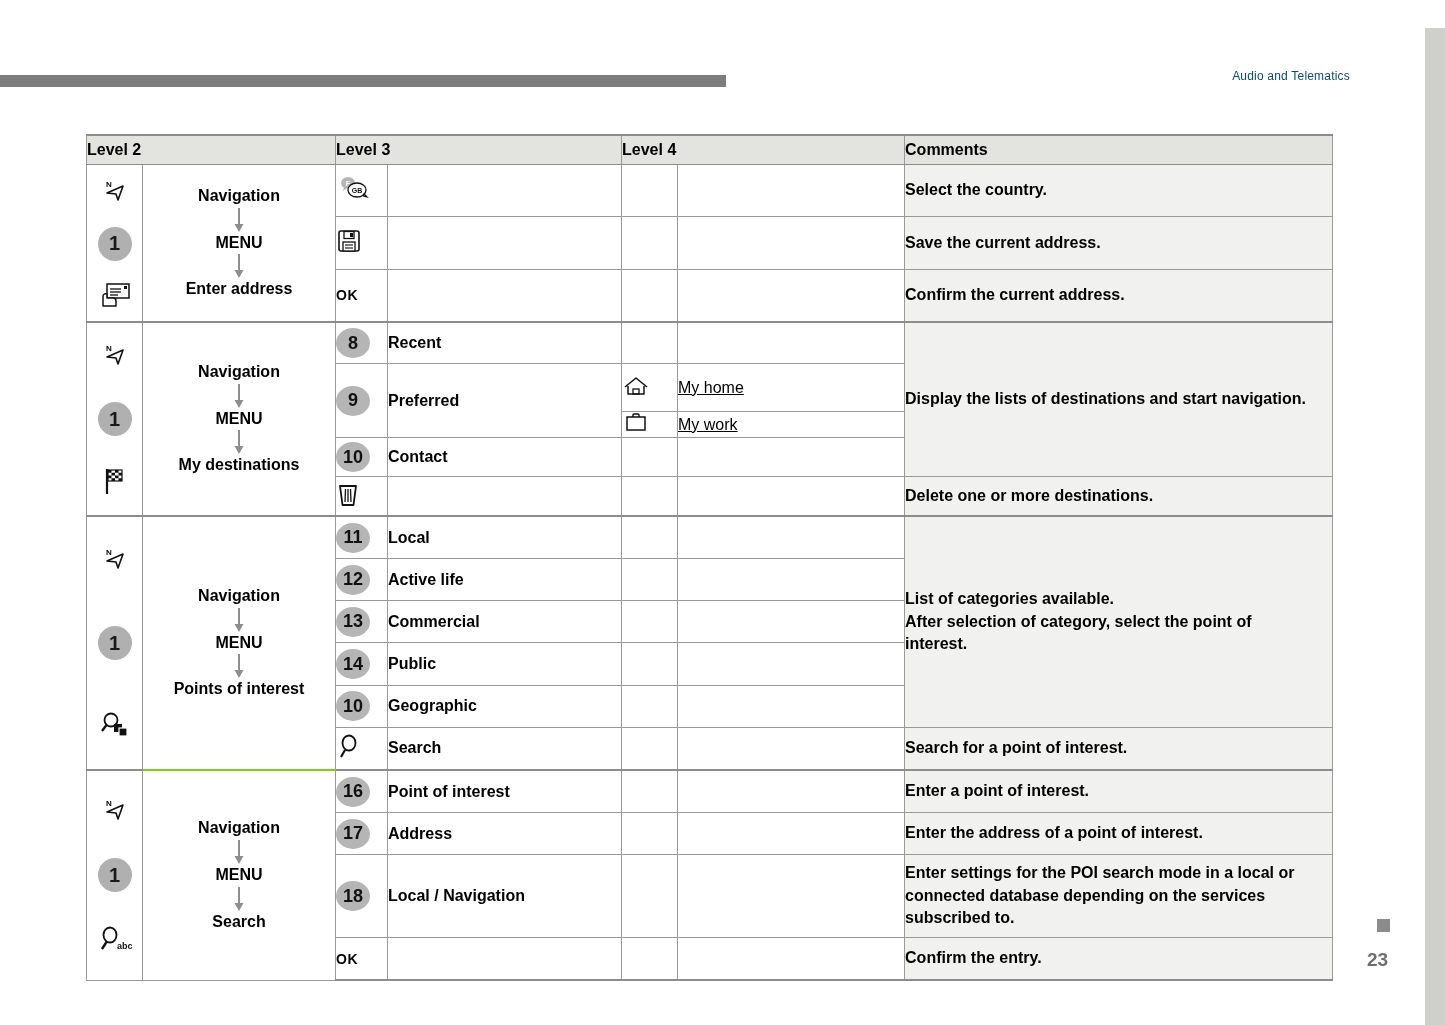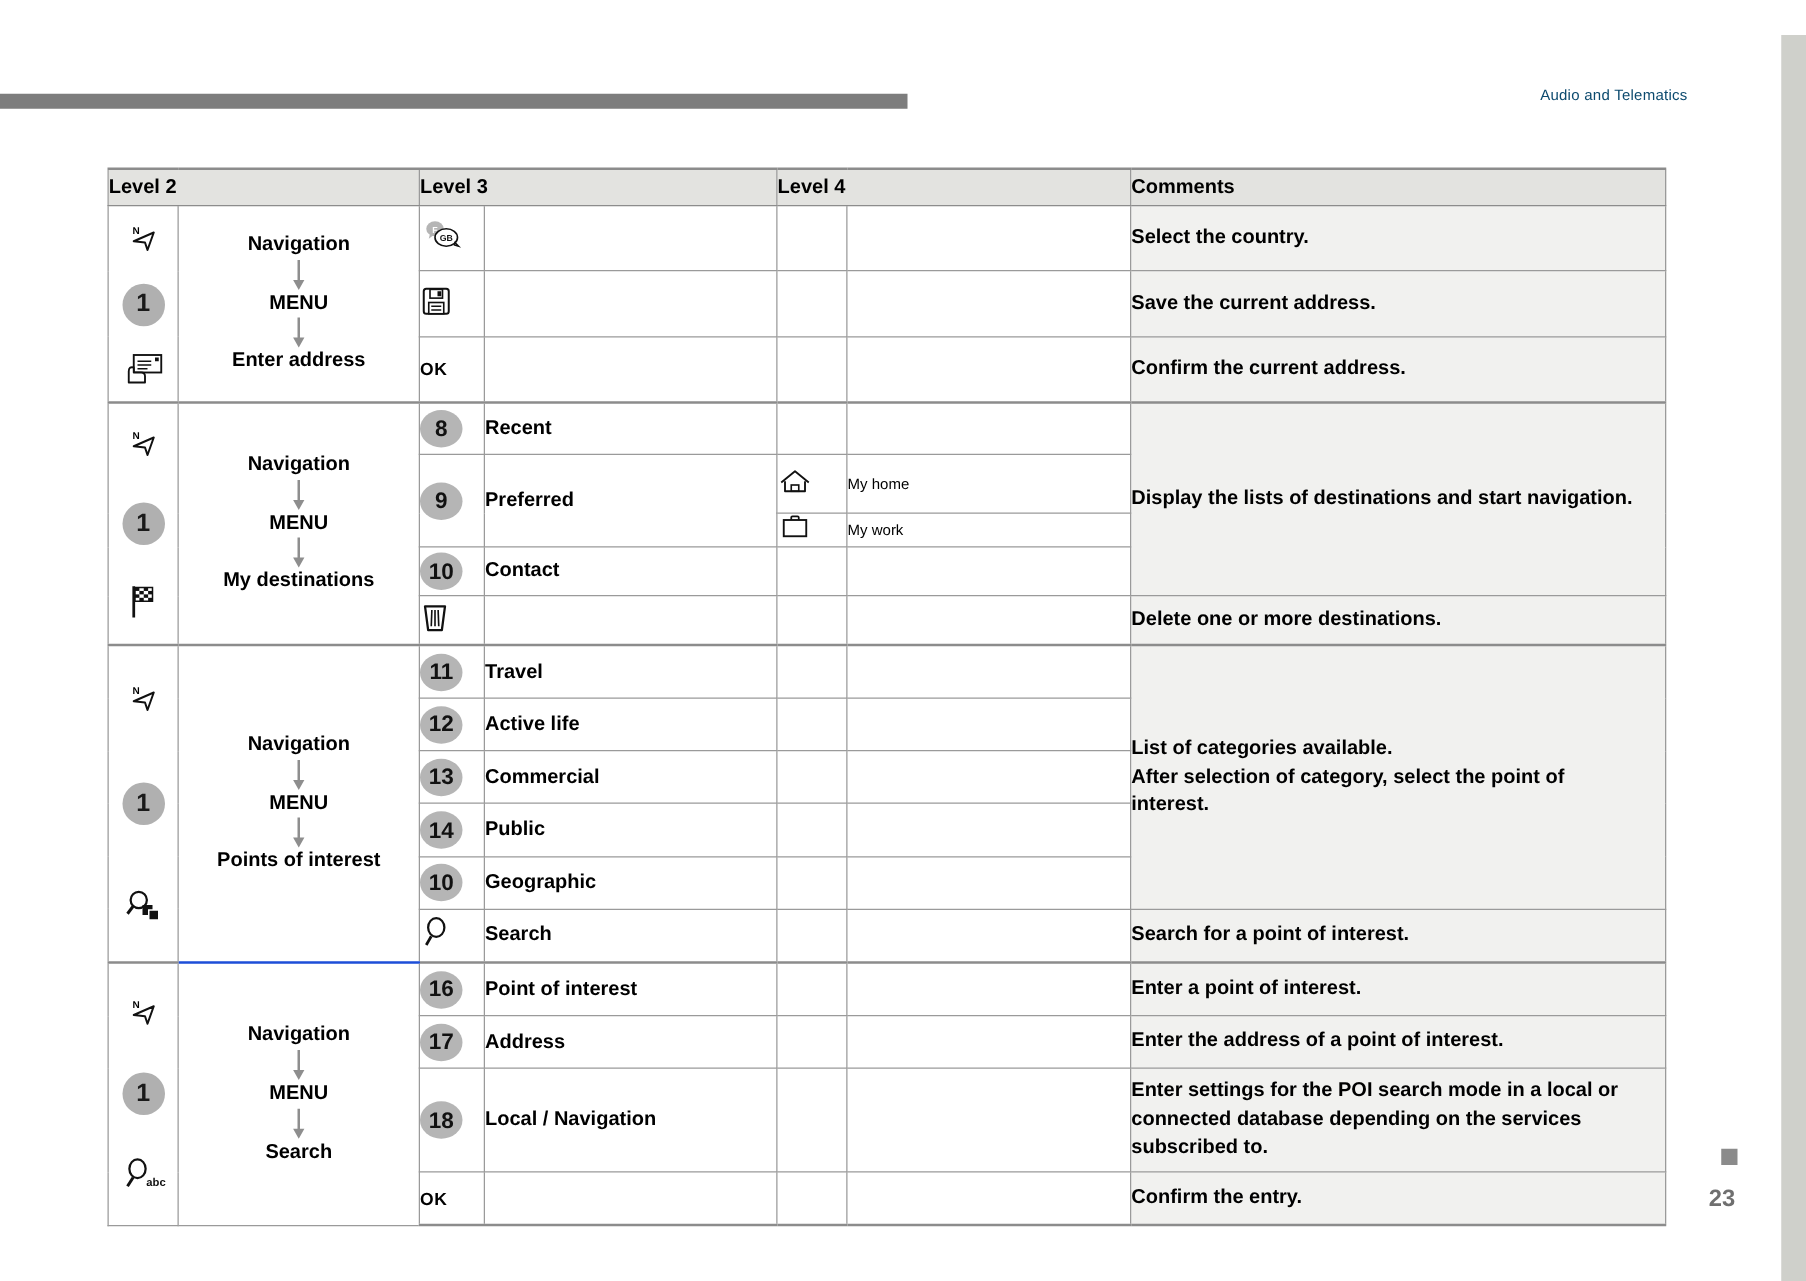--- a/index.html
+++ b/index.html
@@ -101,22 +101,23 @@
     font-weight: bold;
   }
   td.comments.top { vertical-align: middle; }
 
   .l3label {
     font-size: 16px;
     font-weight: bold;
     padding-left: 9px;
   }
   .l4label {
-    font-size: 12px;
+    font-size: 16px;
     padding-left: 9px;
+    text-decoration: underline;
   }
   .okcell {
     font-size: 14px;
     font-weight: bold;
     letter-spacing: .5px;
   }
 
   
   .pathbox {
     text-align: center;
@@ -429,21 +430,21 @@
                   <line x1="6" y1="1" x2="6" y2="19" stroke="#8e8e8e" stroke-width="2"></line>
                   <path d="M1.5 17 L6 25 L10.5 17 Z" fill="#8e8e8e"></path>
                 </svg>
             </span>
             <span>Points of interest</span>
           </div>
         </td>
         <td style="height:41px;border-top:2px solid #8c8c8c">
           <span class="numbadge">11</span>
         </td>
-        <td class="l3label" style="border-top:2px solid #8c8c8c">Travel</td>
+        <td class="l3label" style="border-top:2px solid #8c8c8c">Local</td>
         <td style="border-top:2px solid #8c8c8c"></td>
         <td style="border-top:2px solid #8c8c8c"></td>
         <td class="comments top" rowspan="5" style="border-top:2px solid #8c8c8c">
           <div>List of categories available.</div>
           <div>After selection of category, select the point of</div>
           <div>interest.</div>
         </td>
       </tr>
 
       <tr>
@@ -509,21 +510,21 @@
             <span class="badge-one">1</span>
             <span class="icon-wrap">
               <svg width="36" height="30" viewBox="0 0 36 30">
                 <ellipse cx="13" cy="11" rx="6.5" ry="7.5" fill="none" stroke="#111" stroke-width="1.8"></ellipse>
                 <line x1="9.5" y1="18" x2="5" y2="25" stroke="#111" stroke-width="2.4"></line>
                 <text x="20" y="25" font-size="9" font-weight="bold" fill="#111" font-family="Liberation Sans, sans-serif">abc</text>
               </svg>
             </span>
           </div>
         </td>
-        <td rowspan="4" style="border-top:2px solid #1d4ed8">
+        <td rowspan="4" style="border-top:2px solid #84cc16">
           <div class="pathbox">
             <span>Navigation</span>
             <span class="arrow">
               <svg width="12" height="26" viewBox="0 0 12 26">
                   <line x1="6" y1="1" x2="6" y2="19" stroke="#8e8e8e" stroke-width="2"></line>
                   <path d="M1.5 17 L6 25 L10.5 17 Z" fill="#8e8e8e"></path>
                 </svg>
             </span>
             <span>MENU</span>
             <span class="arrow">

